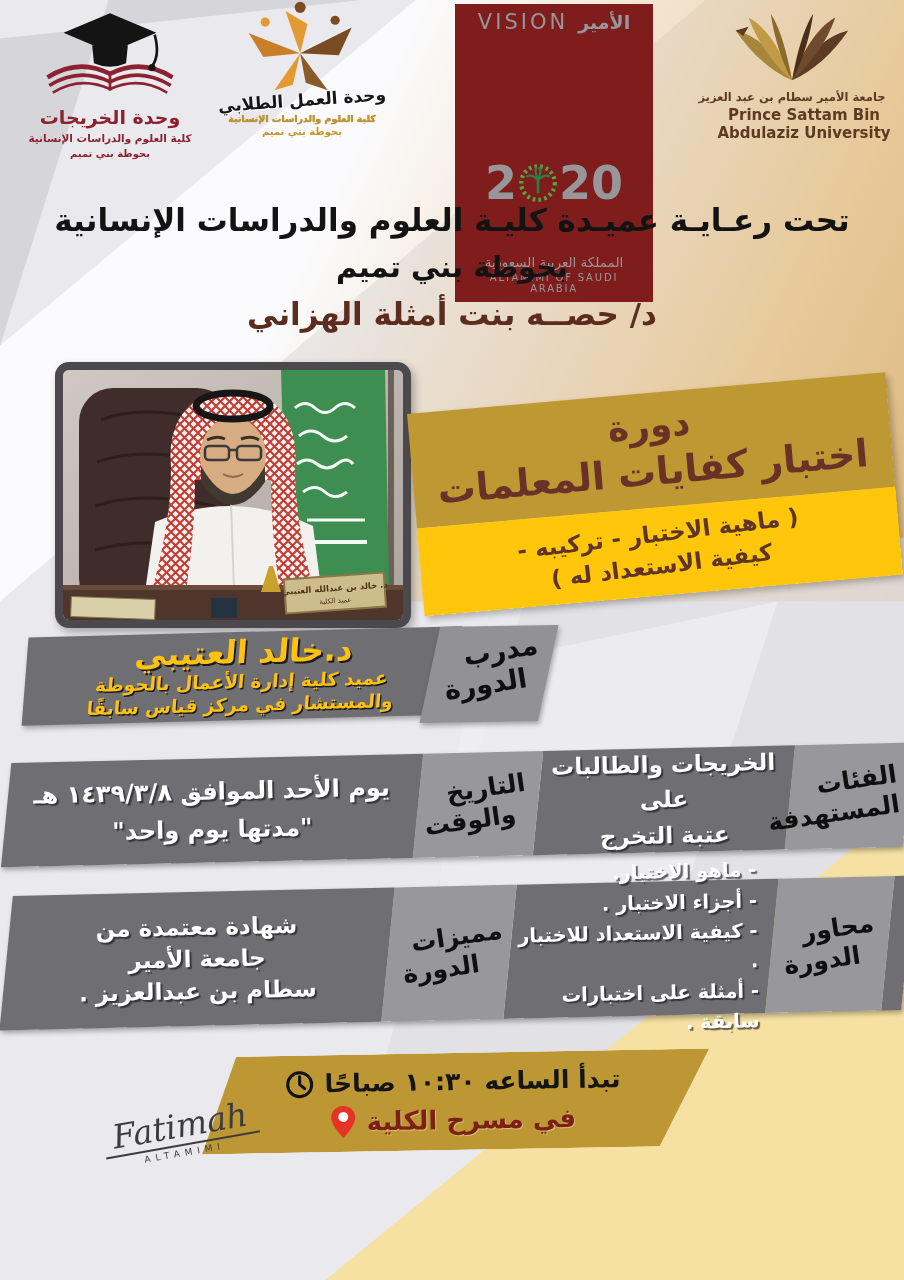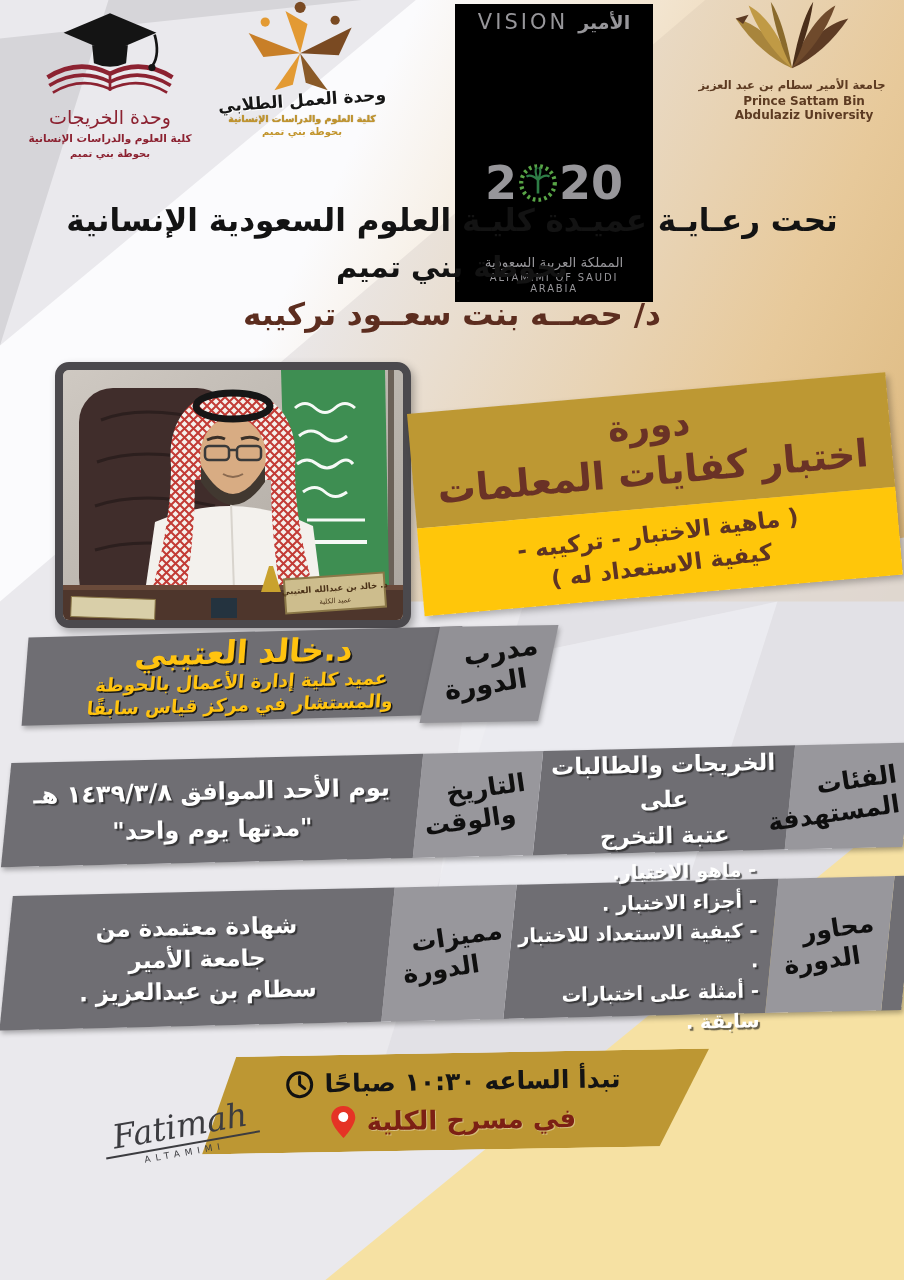--- a/index.html
+++ b/index.html
@@ -11,38 +11,38 @@
   .bg-white{background:#fbfbfd;clip-path:polygon(0 27%,46% 0,78% 0,0 47%);}
   .bg-tan{background:linear-gradient(115deg,rgba(236,216,182,0) 28%,rgba(231,198,146,.9) 62%,rgba(205,158,79,.95) 100%);
           clip-path:polygon(34% 0,100% 0,100% 47%,0 47%,0 31%);}
   .bg-fold1{background:#e0dfe3;clip-path:polygon(58% 47%,100% 42%,100% 86%,42% 84%);opacity:.8;}
   .bg-fold2{background:#f0eff3;clip-path:polygon(52% 52%,86% 47%,72% 78%,48% 72%);opacity:.7;}
   .bg-yellow{background:#f6e1a3;clip-path:polygon(36% 100%,100% 63%,100% 100%);}
 
   
   .logo{position:absolute;text-align:center;}
   .logo-grad{left:12px;top:6px;width:196px;color:#8c2231;}
-  .logo-grad .t1{font-size:19px;font-weight:normal;margin-top:-4px;}
+  .logo-grad .t1{font-size:19px;font-weight:bold;margin-top:-4px;}
   .logo-grad .t2{font-size:10.5px;font-weight:bold;margin-top:4px;}
   .logo-grad .t3{font-size:10px;font-weight:bold;margin-top:4px;}
   .logo-unit{left:210px;top:0px;width:184px;}
   .logo-unit .t1{font-size:17px;font-weight:bold;color:#161616;margin-top:-6px;
                  text-shadow:0 0 2px #fff,1px 1px 0 #fff;transform:rotate(-4deg);}
   .logo-unit .t2{font-size:9.5px;font-weight:bold;color:#c2952d;margin-top:3px;text-shadow:0 0 1px #8a6a1d;}
   .logo-unit .t3{font-size:10px;font-weight:bold;color:#c2952d;margin-top:2px;}
-  .logo-vision{left:455px;top:4px;width:198px;background:#000000;padding:6px 20px 8px;color:#97969a;}
+  .logo-vision{left:455px;top:4px;width:198px;background:#7f1d1d;padding:6px 20px 8px;color:#97969a;}
   .logo-vision .row1{display:flex;justify-content:center;align-items:baseline;gap:10px;}
   .logo-vision .vis-en{font-size:21px;letter-spacing:3px;}
   .logo-vision .vis-ar{font-size:19px;font-weight:bold;}
   .logo-vision .row2{display:flex;justify-content:center;align-items:center;font-size:46px;font-weight:bold;line-height:1;margin-top:2px;}
   .logo-vision .t-ar{font-size:13.5px;margin-top:4px;}
   .logo-vision .t-en{font-size:10px;letter-spacing:1.8px;margin-top:2px;}
-  .logo-psau{left:688px;top:0;width:208px;color:#5d3b22;}
+  .logo-psau{left:688px;top:12px;width:208px;color:#5d3b22;}
   .logo-psau .t1{font-size:11.5px;font-weight:bold;margin-top:2px;}
-  .logo-psau .t2{font-size:12px;font-weight:bold;margin-top:2px;margin-left:24px;}
+  .logo-psau .t2{font-size:15px;font-weight:bold;margin-top:2px;margin-left:24px;}
 
   
   .patronage{position:absolute;top:202px;left:40px;right:40px;text-align:center;direction:rtl;}
   .patronage .l1{font-size:31px;font-weight:bold;color:#131313;}
   .patronage .l2{font-size:29px;font-weight:bold;color:#131313;margin-top:12px;}
   .patronage .l3{font-size:31px;font-weight:bold;color:#5c2d1f;margin-top:12px;}
 
   
   .photo-frame{position:absolute;left:55px;top:362px;width:356px;height:266px;
                border:8px solid #4b494d;border-radius:14px;overflow:hidden;background:#b9b4ad;
@@ -175,23 +175,23 @@
       <path d="M65,74 C82,44 102,26 126,20 C110,44 88,64 65,74 Z" fill="#5d3b24"></path>
       <path d="M65,74 C78,38 94,16 112,6 C102,34 84,58 65,74 Z" fill="#6f4a2c"></path>
       <path d="M65,74 C72,36 80,14 88,2 C84,30 75,56 65,74 Z" fill="#4a2e1a"></path>
       <path d="M4,20 l14,-4 -6,10 Z" fill="#5d3b24"></path>
     </svg>
     <div class="t1">جامعة الأمير سطام بن عبد العزيز</div>
     <div class="t2">Prince Sattam Bin Abdulaziz University</div>
   </div>
 
   <div class="patronage">
-    <div class="l1">تحت رعـايـة عميـدة كليـة العلوم السعودية الإنسانية</div>
+    <div class="l1">تحت رعـايـة عميـدة كليـة العلوم والدراسات الإنسانية</div>
     <div class="l2">بحوطة بني تميم</div>
-    <div class="l3">د/ حصــه بنت سعــود تركيبه</div>
+    <div class="l3">د/ حصــه بنت أمثلة الهزاني</div>
   </div>
 
   <div class="photo-frame">
     <svg width="340" height="250" viewBox="0 0 340 250">
       <defs>
         <linearGradient id="wall" x1="0" y1="0" x2="1" y2="1">
           <stop offset="0" stop-color="#cfc9c2"></stop>
             <stop offset="1" stop-color="#aaa49d"></stop>
         </linearGradient>
         <pattern id="shemagh" width="9" height="9" patternUnits="userSpaceOnUse">

